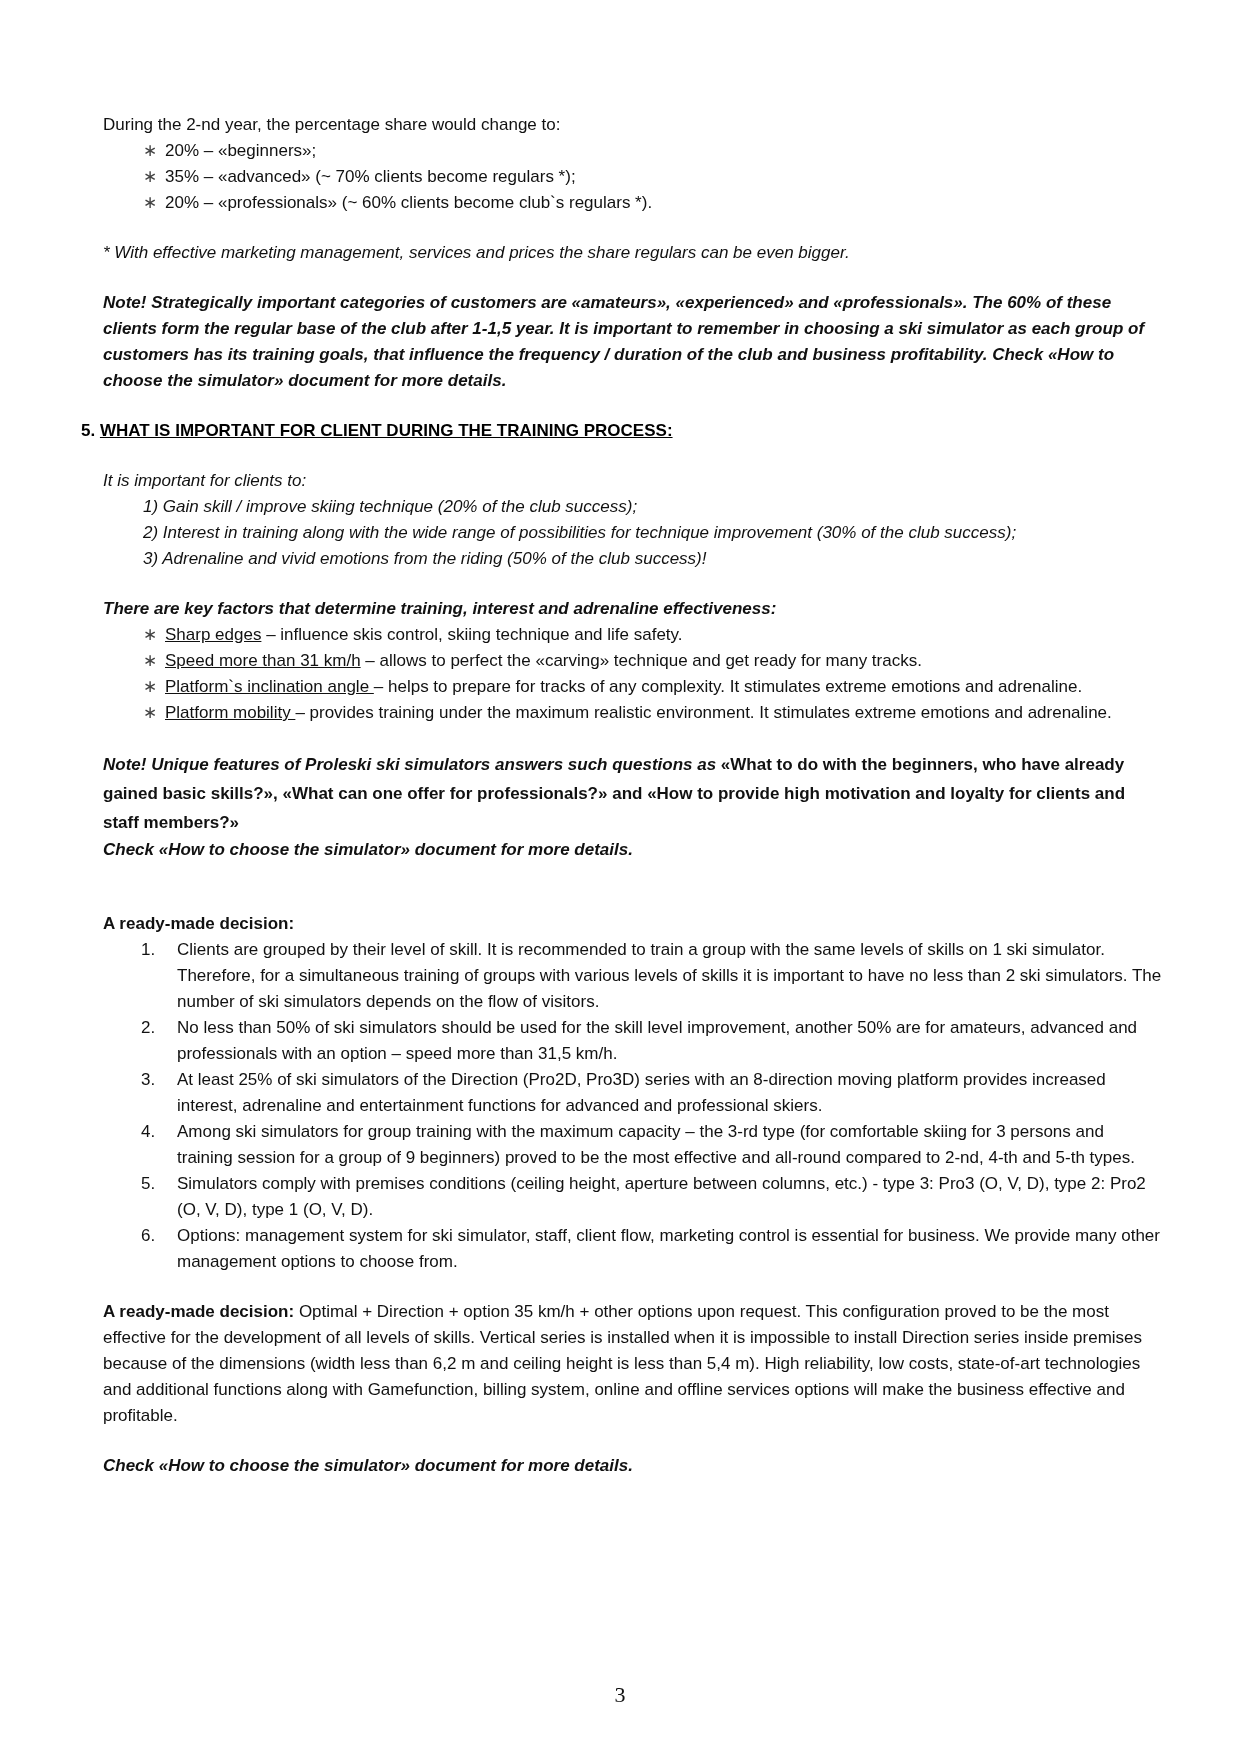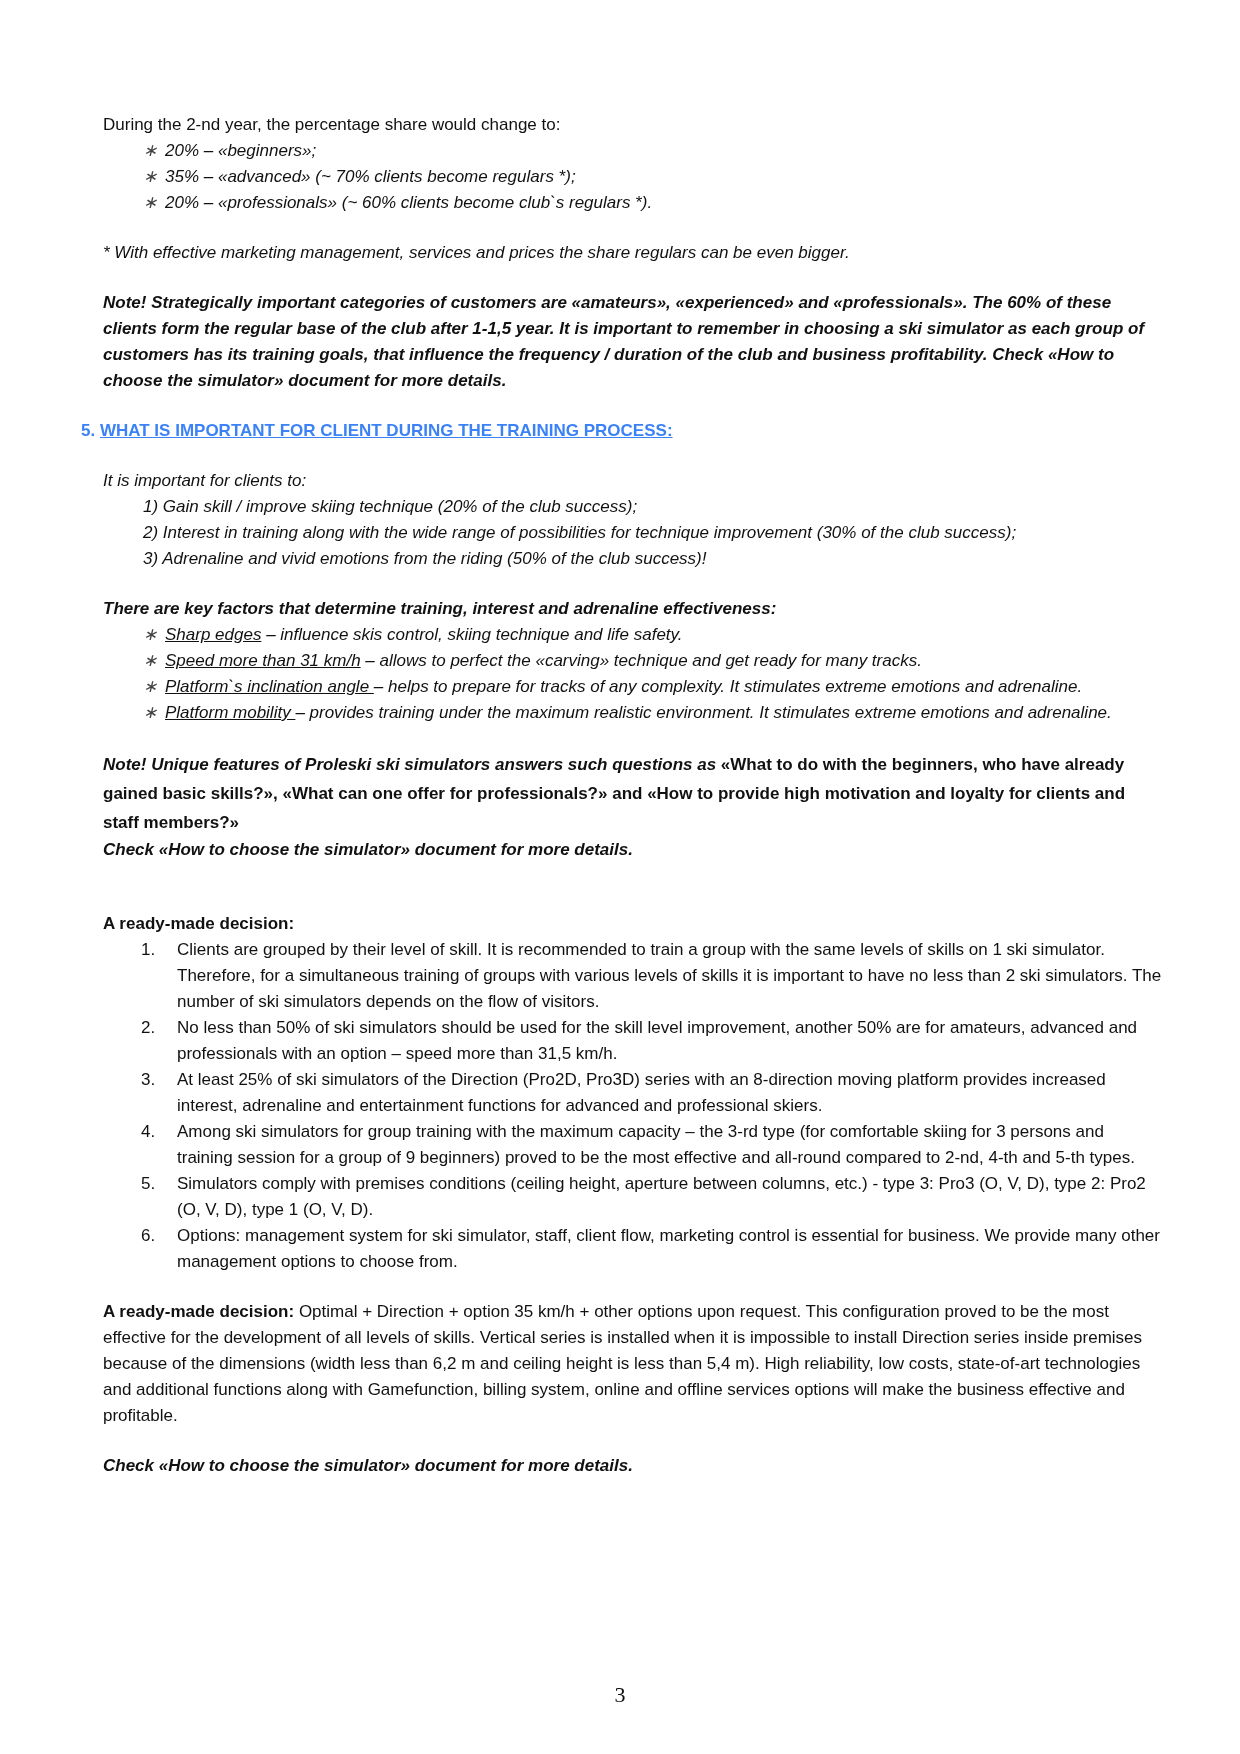--- a/index.html
+++ b/index.html
@@ -3,29 +3,29 @@
 <meta charset="utf-8">
 <style>
   html, body { margin: 0; padding: 0; background: #ffffff; }
   body {
     width: 1240px; height: 1754px; position: relative; overflow: hidden;
     font-family: "Liberation Sans", sans-serif; color: #111; font-size: 17px;
   }
   .page { position: absolute; left: 103px; top: 88px; width: 1060px; margin-top: 24px; }
   .p { margin: 0; line-height: 26px; }
   .gap { height: 24px; }
-  .bullets { margin: 0; padding: 0 0 0 40px; list-style: none; font-style: italic; }
+  .bullets { margin: 0; padding: 0 0 0 40px; list-style: none; }
   .bullets li { position: relative; padding-left: 22px; line-height: 26px; }
   .bullets li::before { content: "\2217"; position: absolute; left: 0; top: 0; color: #444; }
   .it { font-style: italic; }
   .bi { font-style: italic; font-weight: bold; }
   .b { font-weight: bold; }
   .u { text-decoration: underline; }
   .heading {
-    margin-left: -22px; color: #3b82f6; font-weight: bold; line-height: 26px;
+    margin-left: -22px; color: #000000; font-weight: bold; line-height: 26px;
   }
   .heading .t { text-decoration: underline; }
   .numlist { margin: 0; padding: 0 0 0 40px; list-style: none; }
   .numlist li { line-height: 26px; }
   .olist { margin: 0; padding: 0; list-style: none; }
   .olist li { position: relative; padding-left: 74px; line-height: 26px; }
   .olist li .n { position: absolute; left: 38px; top: 0; }
   .pagenum {
     position: absolute; left: 0; width: 1240px; top: 1682px; text-align: center;
     font-family: "Liberation Serif", serif; font-size: 22px;

